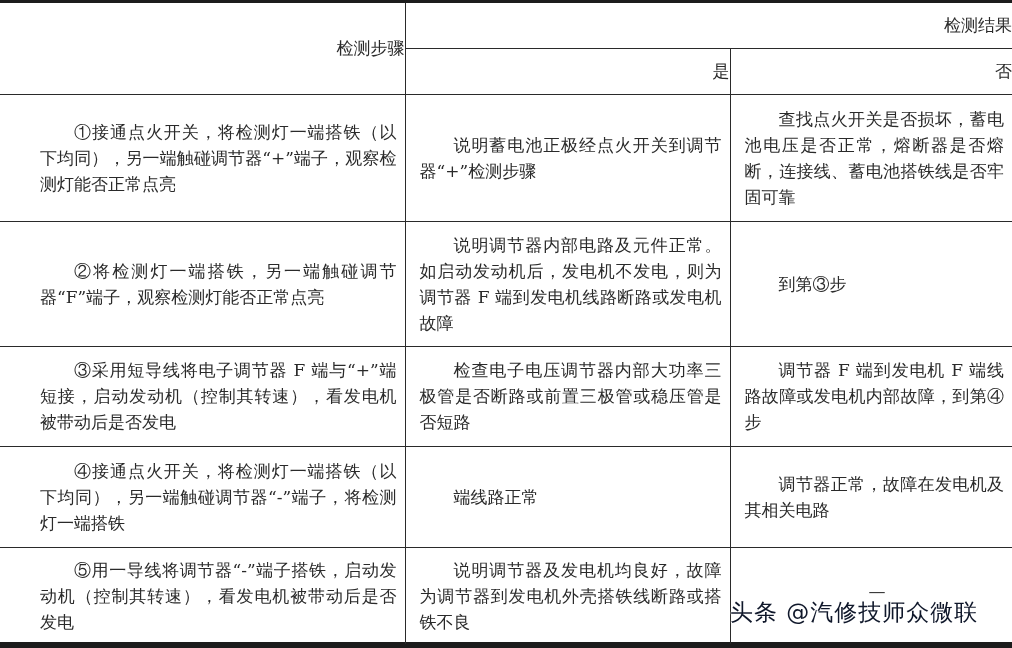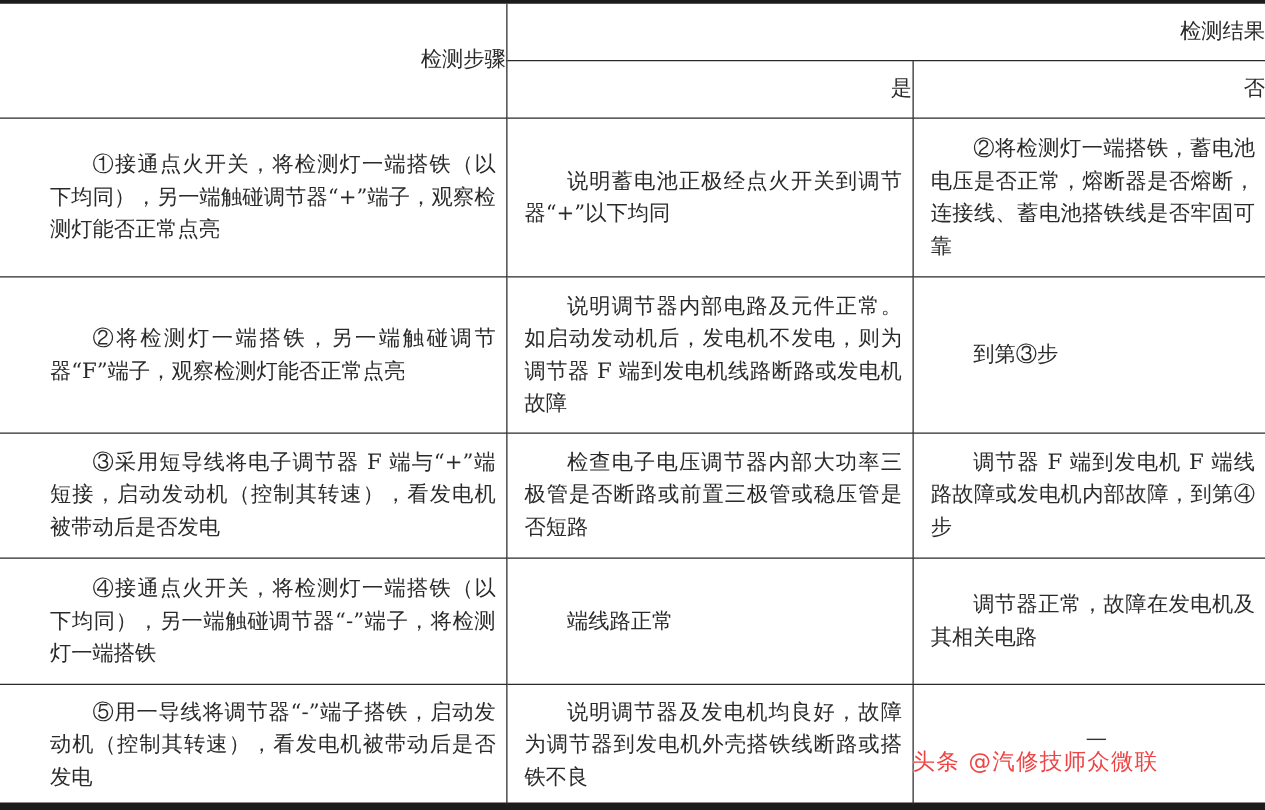--- a/index.html
+++ b/index.html
@@ -36,21 +36,21 @@
     .r4 { height: 101px; }
     .r5 { height: 97px; }
     .dash-cell { position: relative; }
     .dash {
       position: absolute; left: 138px; top: 30px;
       font-size: 17px; color: #333;
     }
     .watermark {
       position: absolute; left: 730px; top: 597px;
       font-family: "DejaVu Sans", "Liberation Sans", sans-serif;
-      font-size: 18px; color: #ef4444; letter-spacing: 1px;
+      font-size: 23px; color: #0f172a; letter-spacing: 1px;
       text-shadow: 0 0 2px #fff, 0 0 2px #fff;
     }
   </style>
 </head>
 <body>
 
 <div class="frame">
   <table>
     <colgroup>
       <col style="width:405px">
@@ -63,22 +63,22 @@
         <th colspan="2">检测结果</th>
       </tr>
       <tr class="r-h2">
         <th>是</th>
         <th>否</th>
       </tr>
     </thead>
     <tbody>
       <tr class="r1">
         <td class="indent">①接通点火开关，将检测灯一端搭铁（以下均同），另一端触碰调节器“+”端子，观察检测灯能否正常点亮</td>
-        <td class="indent">说明蓄电池正极经点火开关到调节器“+”以下均同</td>
-        <td class="indent">②将检测灯一端搭铁，蓄电池电压是否正常，熔断器是否熔断，连接线、蓄电池搭铁线是否牢固可靠</td>
+        <td class="indent">说明蓄电池正极经点火开关到调节器“+”检测步骤</td>
+        <td class="indent">查找点火开关是否损坏，蓄电池电压是否正常，熔断器是否熔断，连接线、蓄电池搭铁线是否牢固可靠</td>
       </tr>
       <tr class="r2">
         <td class="indent">②将检测灯一端搭铁，另一端触碰调节器“F”端子，观察检测灯能否正常点亮</td>
         <td class="indent">说明调节器内部电路及元件正常。如启动发动机后，发电机不发电，则为调节器 F 端到发电机线路断路或发电机故障</td>
         <td class="indent">到第③步</td>
       </tr>
       <tr class="r3">
         <td class="indent">③采用短导线将电子调节器 F 端与“+”端短接，启动发动机（控制其转速），看发电机被带动后是否发电</td>
         <td class="indent">检查电子电压调节器内部大功率三极管是否断路或前置三极管或稳压管是否短路</td>
         <td class="indent">调节器 F 端到发电机 F 端线路故障或发电机内部故障，到第④步</td>

